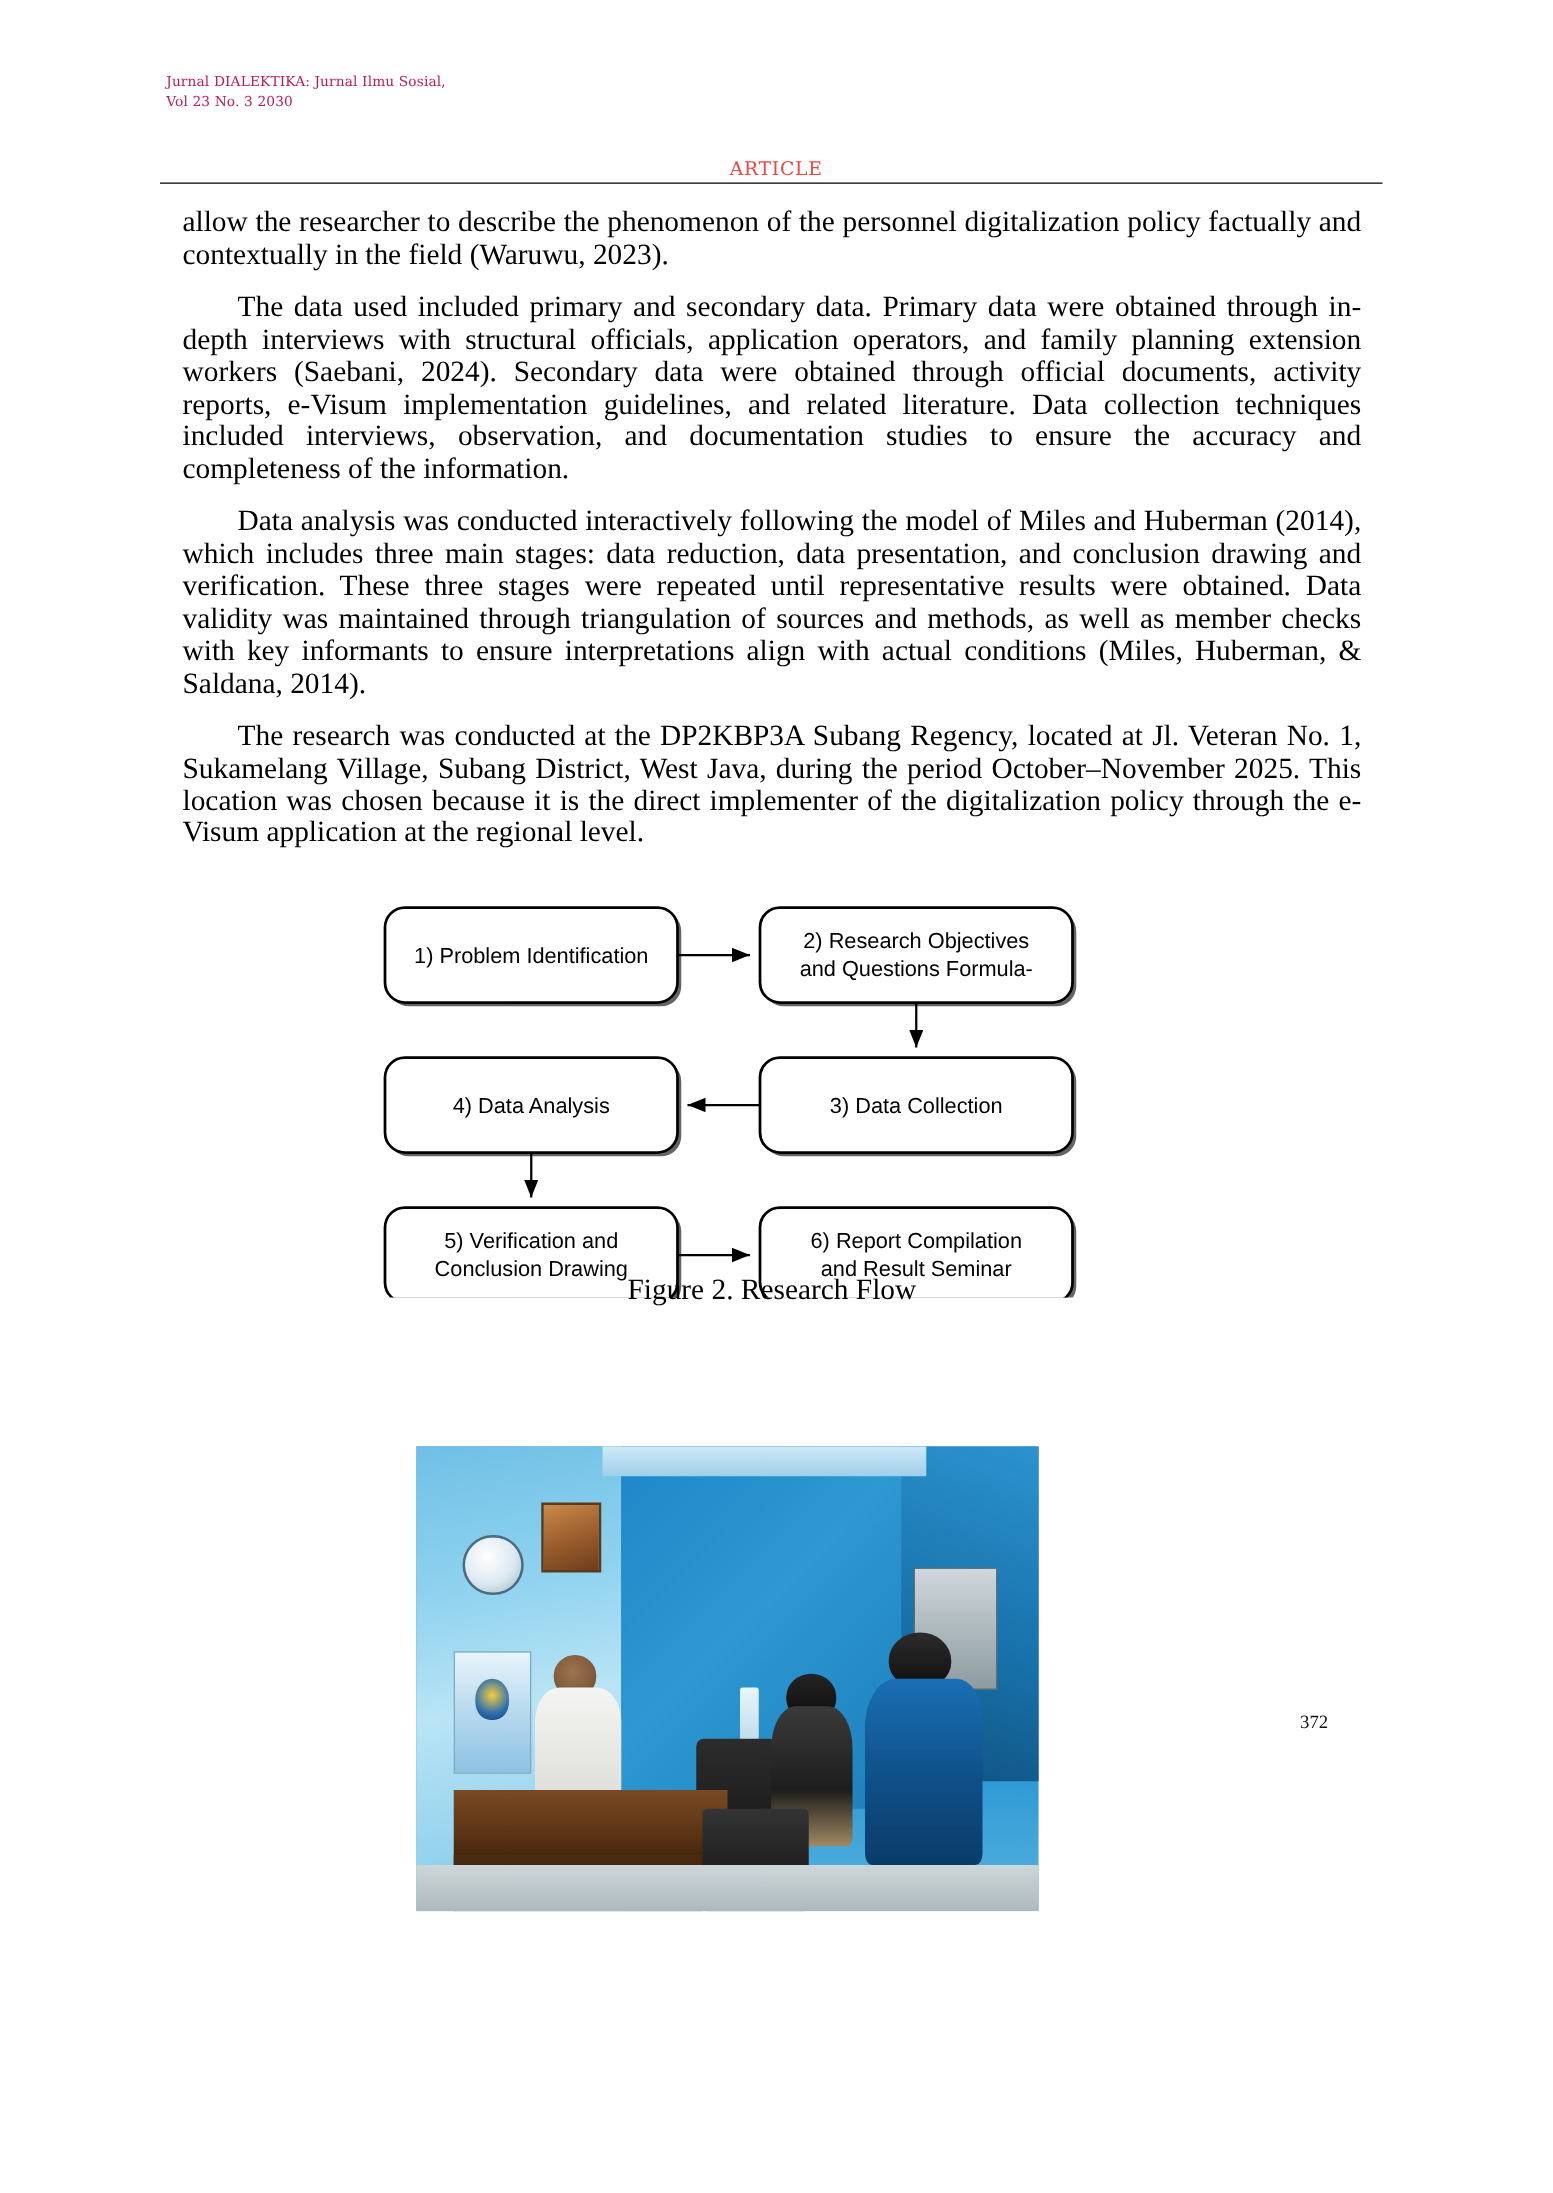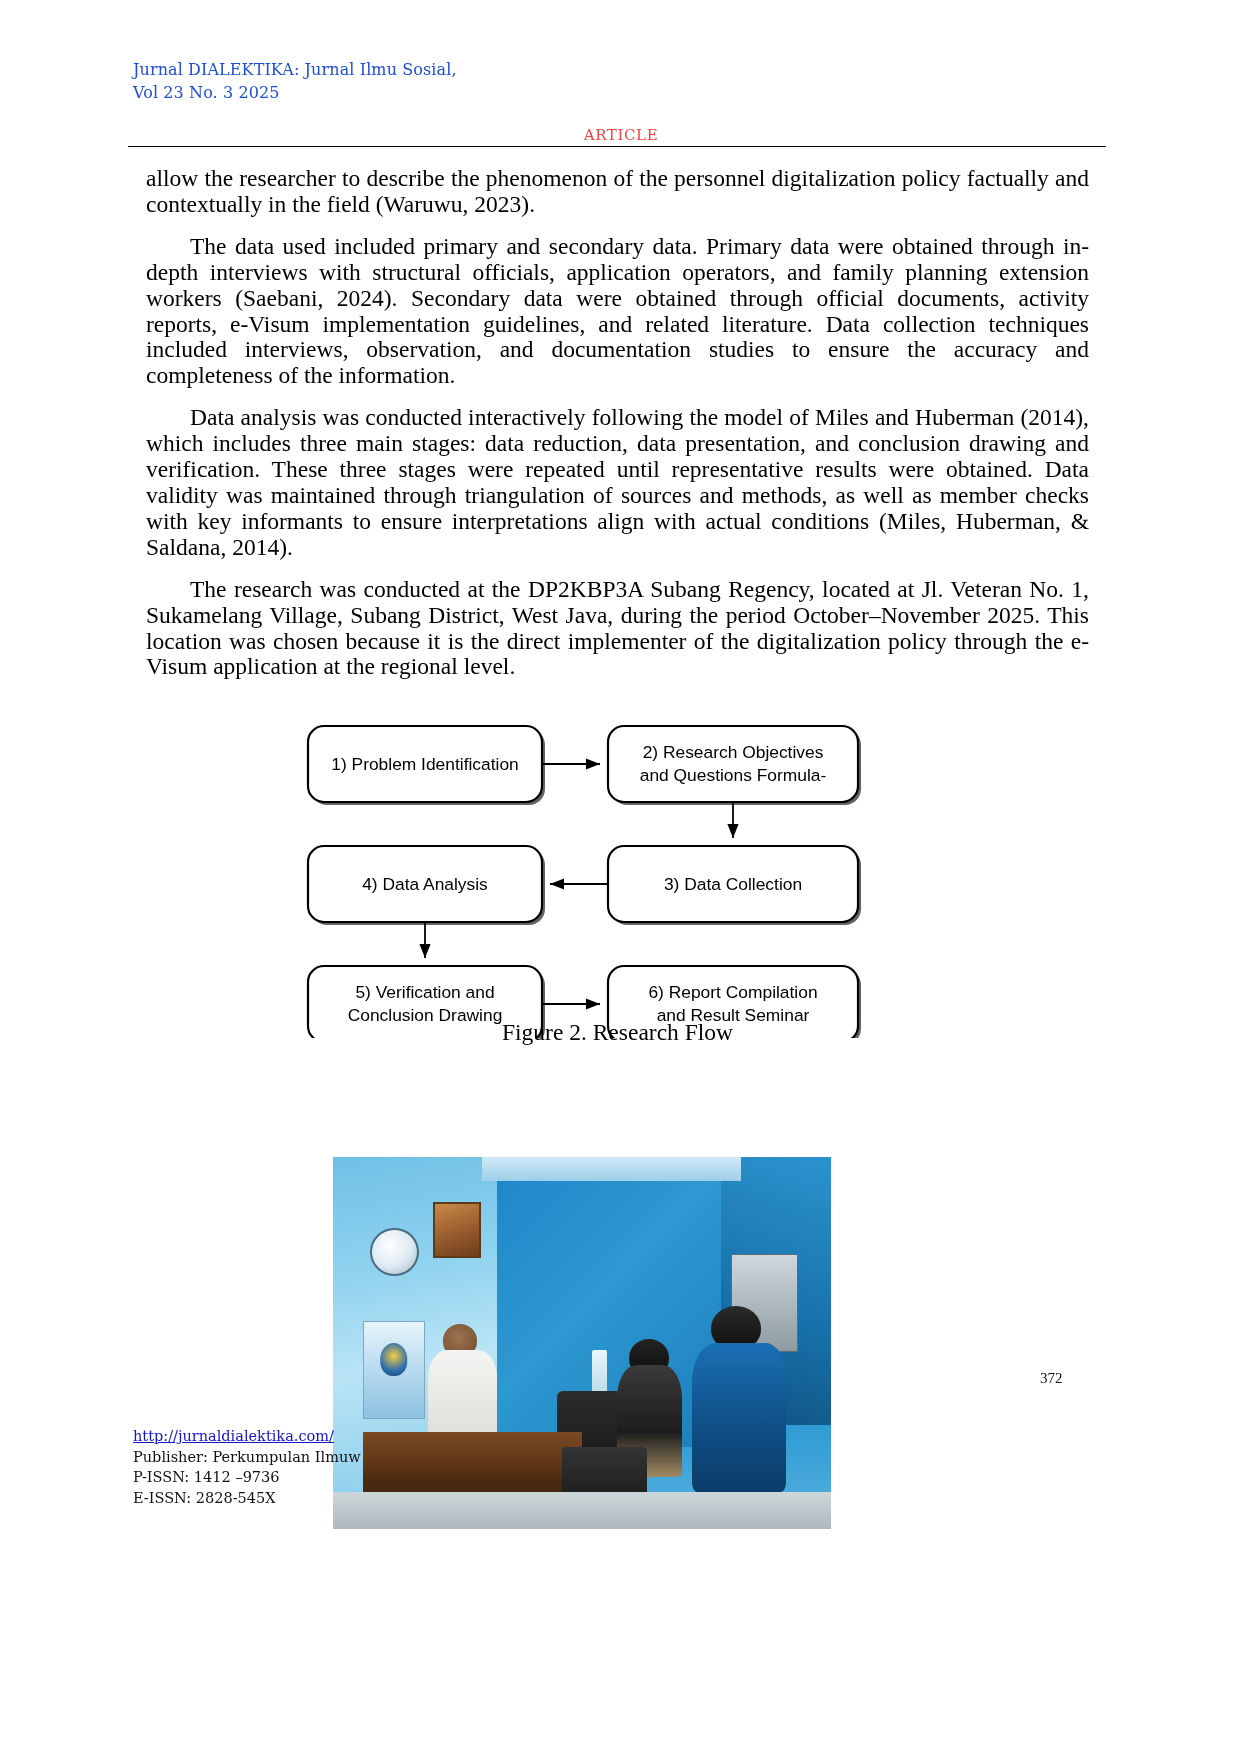--- a/index.html
+++ b/index.html
@@ -16,24 +16,24 @@
     font-family: "Liberation Serif", "DejaVu Serif", serif;
     color: #000000;
   }
 
   
   .running-head {
     position: absolute;
     left: 133px;
     top: 58px;
     font-family: "DejaVu Serif", "Liberation Serif", serif;
-    font-size: 16px;
+    font-size: 11px;
     line-height: 1.45;
     letter-spacing: 0.1px;
-    color: #1d4ed8;
+    color: #be185d;
   }
   .running-head div { white-space: nowrap; }
 
   .article-label {
     position: absolute;
     left: 0;
     right: 0;
     top: 126px;
     text-align: center;
     font-family: "DejaVu Serif", "Liberation Serif", serif;
@@ -253,21 +253,21 @@
     color: #111;
   }
 </style>
 </head>
 <body>
 
 <div class="page">
 
   <div class="running-head">
     <div>Jurnal DIALEKTIKA: Jurnal Ilmu Sosial,</div>
-    <div>Vol 23 No. 3 2025</div>
+    <div>Vol 23 No. 3 2030</div>
   </div>
 
   <div class="article-label">ARTICLE</div>
   <div class="header-rule"></div>
 
   <div class="body-col">
     <p class="para">allow the researcher to describe the phenomenon of the personnel digitalization policy factually and contextually in the field (Waruwu, 2023).</p>
     <p class="para indent">The data used included primary and secondary data. Primary data were obtained through in-depth interviews with structural officials, application operators, and family planning extension workers (Saebani, 2024). Secondary data were obtained through official documents, activity reports, e-Visum implementation guidelines, and related literature. Data collection techniques included interviews, observation, and documentation studies to ensure the accuracy and completeness of the information.</p>
     <p class="para indent">Data analysis was conducted interactively following the model of Miles and Huberman (2014), which includes three main stages: data reduction, data presentation, and conclusion drawing and verification. These three stages were repeated until representative results were obtained. Data validity was maintained through triangulation of sources and methods, as well as member checks with key informants to ensure interpretations align with actual conditions (Miles, Huberman, &amp; Saldana, 2014).</p>
     <p class="para indent">The research was conducted at the DP2KBP3A Subang Regency, located at Jl. Veteran No. 1, Sukamelang Village, Subang District, West Java, during the period October–November 2025. This location was chosen because it is the direct implementer of the digitalization policy through the e-Visum application at the regional level.</p>
@@ -349,22 +349,16 @@
       <div class="woman1-body"></div>
       <div class="woman2-head"></div>
       <div class="woman2-body"></div>
       <div class="desk"></div>
       <div class="desk-front"></div>
       <div class="chair2"></div>
       <div class="floor"></div>
     </div>
   </div>
 
-  <div class="footer">
-    <div class="link">http://jurnaldialektika.com/</div>
-    <div>Publisher: Perkumpulan Ilmuw</div>
-    <div>P-ISSN: 1412 –9736</div>
-    <div>E-ISSN: 2828-545X</div>
-  </div>
 
   <div class="page-number">372</div>
 
 </div>
 
 </body></html>

